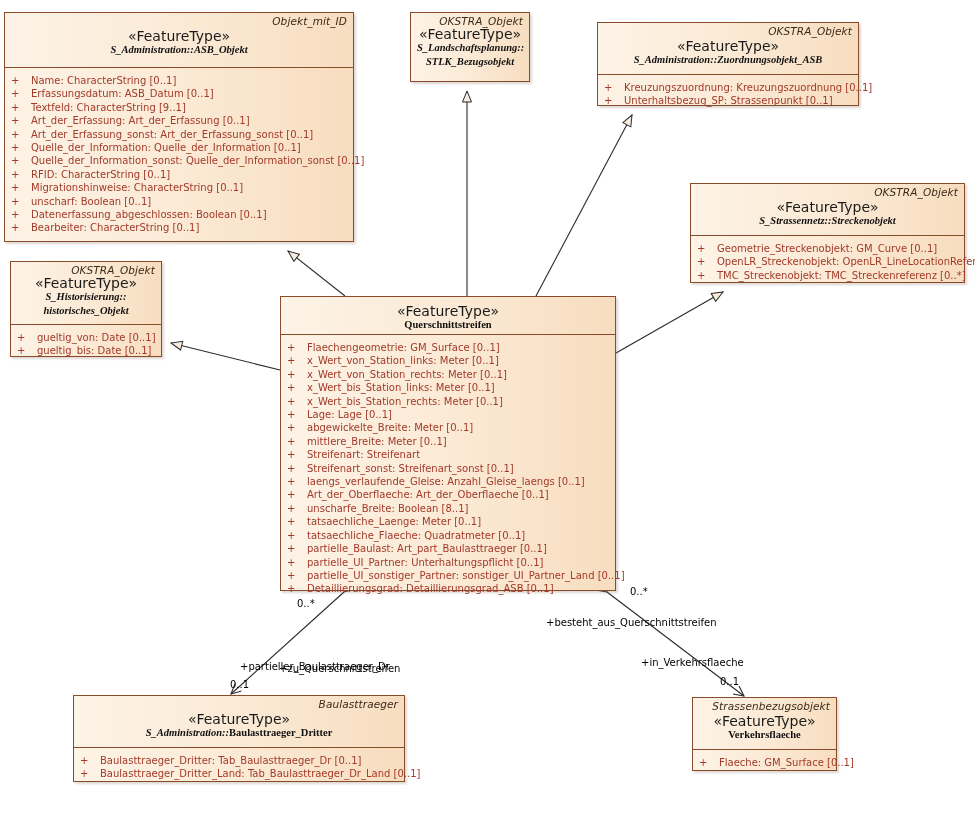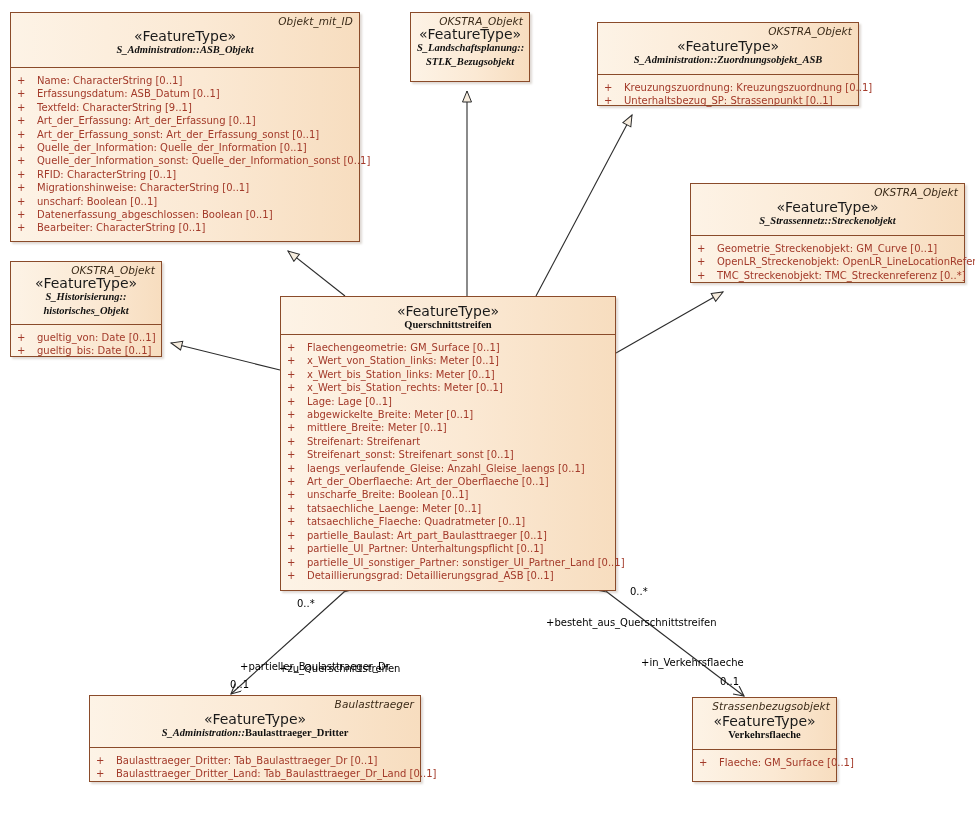--- a/index.html
+++ b/index.html
@@ -139,21 +139,21 @@
 
     <g>
       <line x1="344" y1="592" x2="231" y2="694" stroke="#2b2b2b" stroke-width="1.1" marker-start="url(#open-arrow)" marker-end="url(#open-arrow)"></line>
     </g>
 
     <g>
       <line x1="607" y1="592" x2="744" y2="696" stroke="#2b2b2b" stroke-width="1.1" marker-start="url(#open-arrow)" marker-end="url(#open-arrow)"></line>
     </g>
   </svg>
 
-  <div class="uml-class" style="left:10px; top:12px; width:350px; height:230px;">
+  <div class="uml-class" style="left:4px; top:12px; width:350px; height:230px;">
     <div class="uml-head" style="height:55px;">
       <span class="corner-tag">Objekt_mit_ID</span>
       <div class="stereotype">«FeatureType»</div>
       <div class="clsname ital"><span class="pkg">S_Administration::</span><span>ASB_Objekt</span></div>
     </div>
     <div class="uml-attrs">
       <div class="attr"><span class="vis">+</span><span>Name: CharacterString [0..1]</span></div>
       <div class="attr"><span class="vis">+</span><span>Erfassungsdatum: ASB_Datum [0..1]</span></div>
       <div class="attr"><span class="vis">+</span><span>Textfeld: CharacterString [9..1]</span></div>
       <div class="attr"><span class="vis">+</span><span>Art_der_Erfassung: Art_der_Erfassung [0..1]</span></div>
@@ -216,52 +216,53 @@
   </div>
 
   <div class="uml-class" style="left:280px; top:296px; width:336px; height:295px;">
     <div class="uml-head" style="height:38px;">
       <div class="stereotype" style="margin-top:4px;">«FeatureType»</div>
       <div class="clsname">Querschnittstreifen</div>
     </div>
     <div class="uml-attrs">
       <div class="attr"><span class="vis">+</span><span>Flaechengeometrie: GM_Surface [0..1]</span></div>
       <div class="attr"><span class="vis">+</span><span>x_Wert_von_Station_links: Meter [0..1]</span></div>
+      <div class="attr"><span class="vis">+</span><span>x_Wert_von_Station_rechts: Meter [0..1]</span></div>
       <div class="attr"><span class="vis">+</span><span>x_Wert_bis_Station_links: Meter [0..1]</span></div>
       <div class="attr"><span class="vis">+</span><span>x_Wert_bis_Station_rechts: Meter [0..1]</span></div>
       <div class="attr"><span class="vis">+</span><span>Lage: Lage [0..1]</span></div>
       <div class="attr"><span class="vis">+</span><span>abgewickelte_Breite: Meter [0..1]</span></div>
       <div class="attr"><span class="vis">+</span><span>mittlere_Breite: Meter [0..1]</span></div>
       <div class="attr"><span class="vis">+</span><span>Streifenart: Streifenart</span></div>
       <div class="attr"><span class="vis">+</span><span>Streifenart_sonst: Streifenart_sonst [0..1]</span></div>
       <div class="attr"><span class="vis">+</span><span>laengs_verlaufende_Gleise: Anzahl_Gleise_laengs [0..1]</span></div>
       <div class="attr"><span class="vis">+</span><span>Art_der_Oberflaeche: Art_der_Oberflaeche [0..1]</span></div>
-      <div class="attr"><span class="vis">+</span><span>unscharfe_Breite: Boolean [0..1]</span></div>
+      <div class="attr"><span class="vis">+</span><span>unscharfe_Breite: Boolean [8..1]</span></div>
       <div class="attr"><span class="vis">+</span><span>tatsaechliche_Laenge: Meter [0..1]</span></div>
       <div class="attr"><span class="vis">+</span><span>tatsaechliche_Flaeche: Quadratmeter [0..1]</span></div>
       <div class="attr"><span class="vis">+</span><span>partielle_Baulast: Art_part_Baulasttraeger [0..1]</span></div>
       <div class="attr"><span class="vis">+</span><span>partielle_UI_Partner: Unterhaltungspflicht [0..1]</span></div>
       <div class="attr"><span class="vis">+</span><span>partielle_UI_sonstiger_Partner: sonstiger_UI_Partner_Land [0..1]</span></div>
       <div class="attr"><span class="vis">+</span><span>Detaillierungsgrad: Detaillierungsgrad_ASB [0..1]</span></div>
     </div>
   </div>
 
-  <div class="uml-class" style="left:73px; top:695px; width:332px; height:87px;margin-left:16px;">
+  <div class="uml-class" style="left:73px; top:695px; width:332px; height:87px;">
     <div class="uml-head" style="height:52px;">
       <span class="corner-tag">Baulasttraeger</span>
       <div class="stereotype">«FeatureType»</div>
       <div class="clsname"><span class="pkg">S_Administration::</span><span>Baulasttraeger_Dritter</span></div>
     </div>
     <div class="uml-attrs">
       <div class="attr"><span class="vis">+</span><span>Baulasttraeger_Dritter: Tab_Baulasttraeger_Dr [0..1]</span></div>
       <div class="attr"><span class="vis">+</span><span>Baulasttraeger_Dritter_Land: Tab_Baulasttraeger_Dr_Land [0..1]</span></div>
     </div>
   </div>
 
-  <div class="uml-class" style="left:692px; top:697px; width:145px; height:85px;">
+  <div class="uml-class" style="left:692px; top:697px; width:145px; height:74px;">
     <div class="uml-head" style="height:52px;">
       <span class="corner-tag">Strassenbezugsobjekt</span>
       <div class="stereotype">«FeatureType»</div>
       <div class="clsname">Verkehrsflaeche</div>
     </div>
     <div class="uml-attrs">
       <div class="attr"><span class="vis">+</span><span>Flaeche: GM_Surface [0..1]</span></div>
     </div>
   </div>
 

